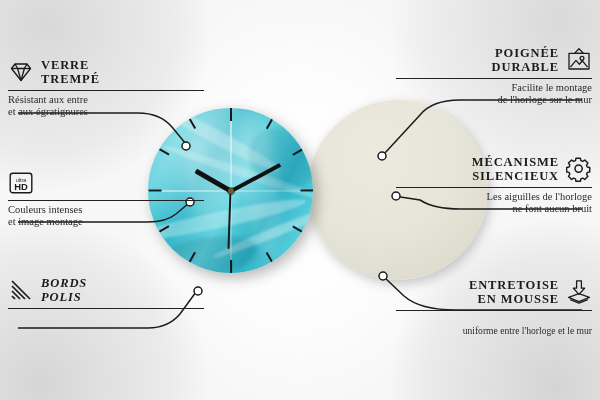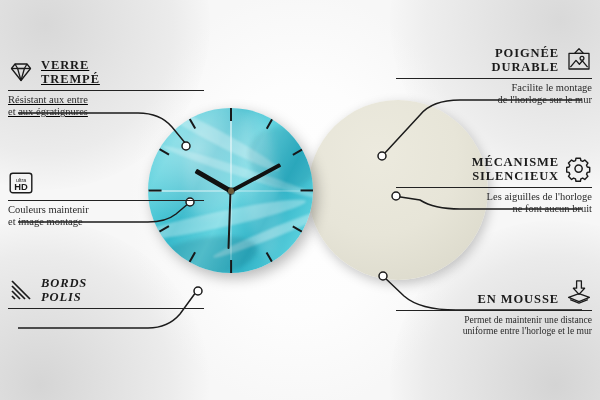--- a/index.html
+++ b/index.html
@@ -134,21 +134,21 @@
     <g fill="#ffffff" stroke="#1b1b1b" stroke-width="1.5">
       <circle cx="186" cy="146" r="4"></circle>
       <circle cx="190" cy="202" r="4"></circle>
       <circle cx="198" cy="291" r="4"></circle>
       <circle cx="382" cy="156" r="4"></circle>
       <circle cx="396" cy="196" r="4"></circle>
       <circle cx="383" cy="276" r="4"></circle>
     </g>
   </svg>
 
-  <div class="feat left" style="top:58px;text-decoration:underline;">
+  <div class="feat left" style="top:58px;">
     <div class="head">
       <span class="ico">
         <svg viewBox="0 0 26 26">
             <g fill="none" stroke="#1b1b1b" stroke-width="1.3" stroke-linejoin="round">
           <path d="M3.5 9.5 L7 5 L19 5 L22.5 9.5 L13 21.5 Z"></path>
           <path d="M3.5 9.5 L22.5 9.5"></path>
               <path d="M7 5 L9.6 9.5 L13 21.5"></path>
               <path d="M19 5 L16.4 9.5 L13 21.5"></path>
           <path d="M9.6 9.5 L16.4 9.5"></path>
             </g>
@@ -171,21 +171,21 @@
       <span class="ico">
         <svg viewBox="0 0 26 26">
           <rect x="2.2" y="3.2" width="21.6" height="19.6" rx="2.6" fill="none" stroke="#1b1b1b" stroke-width="1.4"></rect>
           <text x="13" y="11.6" text-anchor="middle" font-family="Liberation Sans, sans-serif" font-size="5.2" fill="#1b1b1b">ultra</text>
           <text x="13" y="20.2" text-anchor="middle" font-family="Liberation Sans, sans-serif" font-size="9.4" font-weight="bold" fill="#1b1b1b">HD</text>
         </svg>
       </span>
     </div>
     <div class="rule"></div>
     <div class="desc">
-      <span>Couleurs maintenir</span><br>
+      <span>Couleurs intenses</span><br>
       <span>et image montage</span>
     </div>
   </div>
 
   <div class="feat left" style="top:276px;font-style:italic;">
     <div class="head">
       <span class="ico">
         <svg viewBox="0 0 26 26">
             <g stroke="#1b1b1b" stroke-width="1.7" stroke-linecap="butt">
           <path d="M4 4 L22 22"></path>
@@ -245,33 +245,33 @@
     <div class="rule"></div>
     <div class="desc">
       <span>Facilite le montage</span><br>
       <span>de l'horloge sur le mur</span>
     </div>
   </div>
 
   <div class="feat right" style="top:278px;">
     <div class="head">
       <span class="title">
-        <br>
+        <span>ENTRETOISE</span><br>
         <span>EN MOUSSE</span>
       </span>
       <span class="ico">
         <svg viewBox="0 0 26 26">
             <g fill="none" stroke="#1b1b1b" stroke-width="1.3" stroke-linejoin="round">
           <path d="M10.6 1.8 h4.8 v7.4 h3.2 L13 15.4 L7.4 9.2 h3.2 Z"></path>
           <path d="M13 14.6 L23.4 18.4 L13 22.6 L2.6 18.4 Z"></path>
           <path d="M4.2 20.6 L13 24.1 L21.8 20.6"></path>
             </g>
           </svg>
       </span>
     </div>
     <div class="rule"></div>
     <div class="desc" style="font-size:9.6px;line-height:11.4px;">
-      <span>Permet de maintenir une distance</span><br>
+      <br>
       <span>uniforme entre l'horloge et le mur</span>
     </div>
   </div>
 
 </div>
 
 </body></html>

